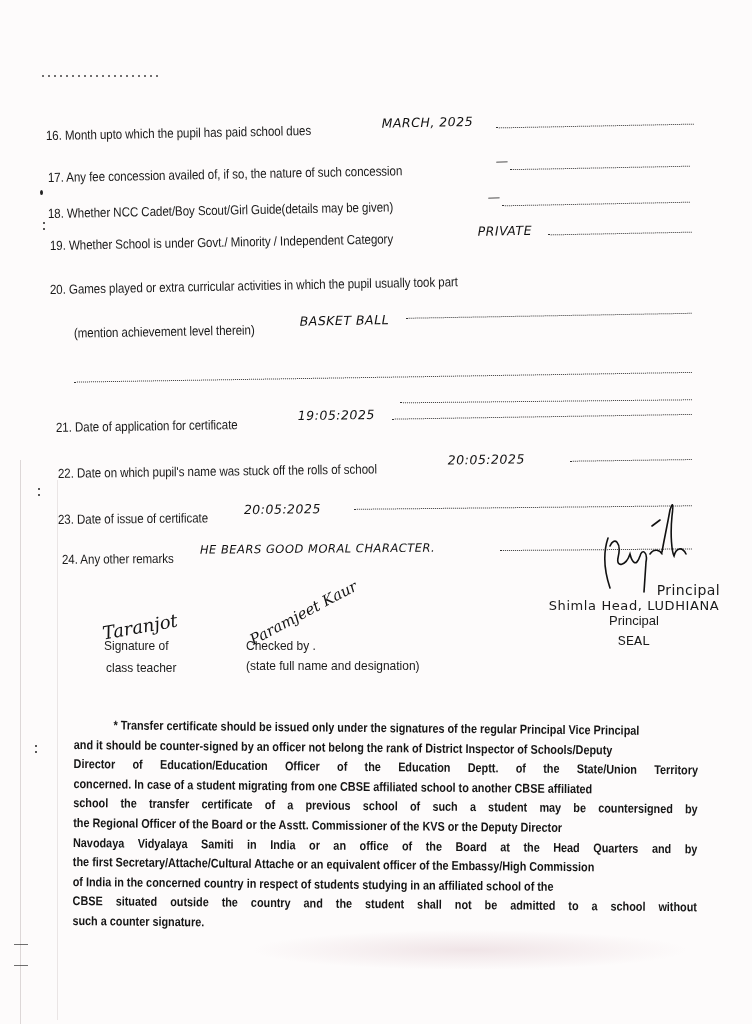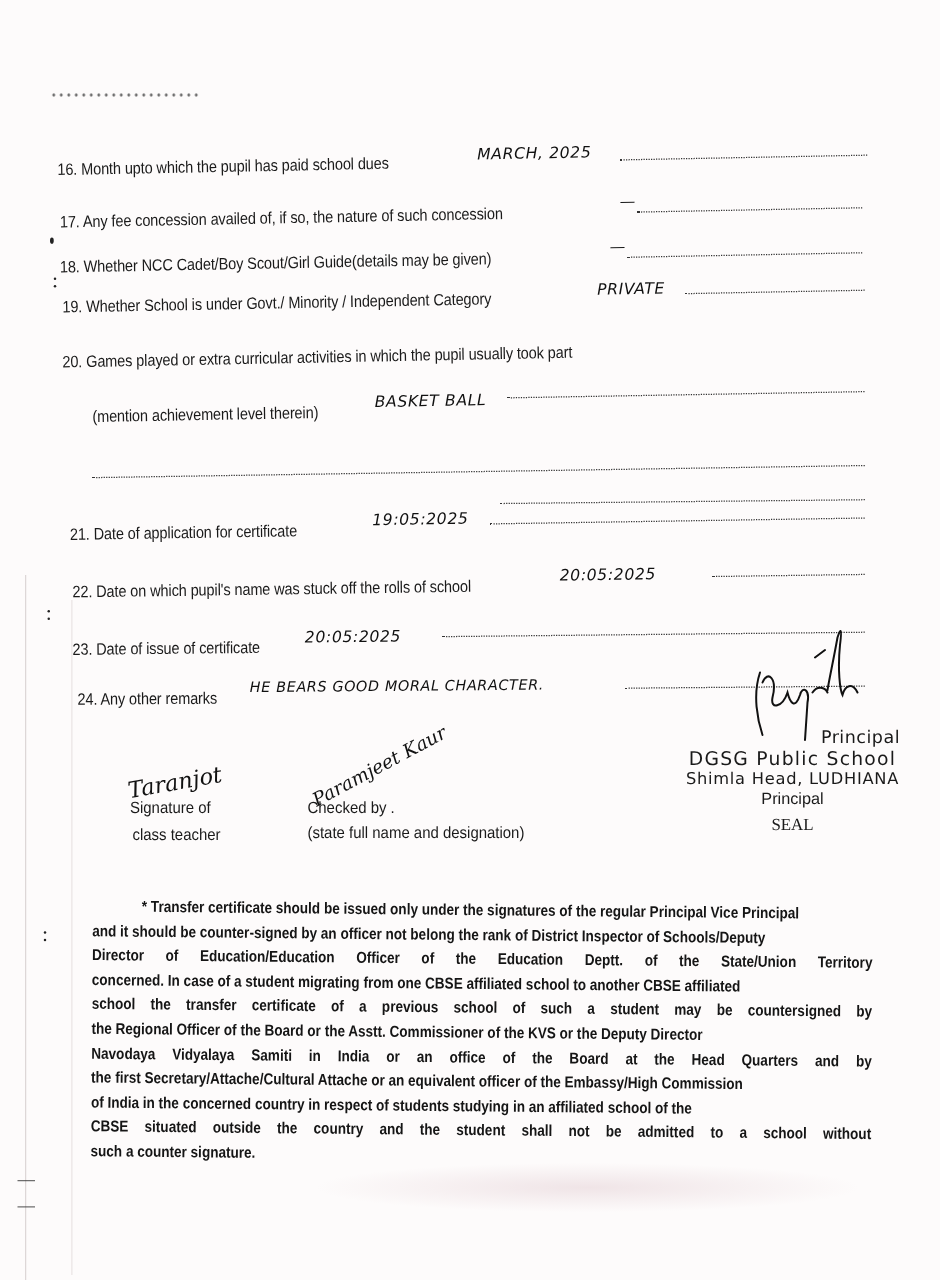--- a/index.html
+++ b/index.html
@@ -21,21 +21,21 @@
   .row .val { position:absolute; font-family:"DejaVu Sans", sans-serif; font-style:italic; font-size:12.5px; letter-spacing:0.5px; white-space:nowrap; color:#111; }
   .row .dots { position:absolute; height:2px; border-bottom:1.6px dotted #333; }
 
   .sig { position:absolute; font-family:"DejaVu Serif", serif; font-style:italic; color:#111; }
   .sig-label { position:absolute; font-size:13px; white-space:nowrap; transform:scaleX(0.92); transform-origin:left top; }
   .principal-block { position:absolute; left:544px; top:582px; width:180px; text-align:center; font-family:"DejaVu Sans", sans-serif; }
   .principal-block .p1 { font-size:14px; letter-spacing:0.4px; text-align:right; padding-right:4px; }
   .principal-block .p2 { font-size:15px; letter-spacing:1px; }
   .principal-block .p3 { font-size:13px; letter-spacing:0.6px; }
   .principal-block .p4 { font-family:"Liberation Sans", sans-serif; font-size:13px; }
-  .principal-block .p5 { font-family:Liberation Serif, serif; font-size:13.5px; margin-top:6px; }
+  .principal-block .p5 { font-family:Liberation Mono, monospace; font-size:13.5px; margin-top:6px; }
 
   .footnote { position:absolute; left:74px; top:716px; width:620px; font-size:12.6px; line-height:19.6px;
     font-weight:bold; transform:scaleX(0.86) rotate(0.5deg); transform-origin:left top; color:#151515; }
   .footnote .fl { display:block; white-space:nowrap; }
   .footnote .fl.j { text-align:justify; text-align-last:justify; white-space:normal; width:726px; }
   .footnote .fl.indent { padding-left:46px; }
   .smudge { position:absolute; left:250px; top:930px; width:440px; height:40px; background:radial-gradient(ellipse at center, rgba(200,160,170,0.25), transparent 70%); }
 </style>
 </head>
 <body>
@@ -122,21 +122,20 @@
   <div class="sig" style="left:102px;top:616px;font-size:18px;transform:rotate(-10deg);">Taranjot</div>
   <div class="sig-label" style="left:104px;top:638px;">Signature of</div>
   <div class="sig-label" style="left:106px;top:660px;">class teacher</div>
 
   <div class="sig" style="left:244px;top:604px;font-size:15px;transform:rotate(-28deg);">Paramjeet Kaur</div>
   <div class="sig-label" style="left:246px;top:638px;">Checked by .</div>
   <div class="sig-label" style="left:246px;top:658px;">(state full name and designation)</div>
 
   <div class="principal-block">
     <div class="p1">Principal</div>
-    <div class="p2">DGSG Public School</div>
     <div class="p3">Shimla Head, LUDHIANA</div>
     <div class="p4">Principal</div>
     <div class="p5">SEAL</div>
   </div>
 
   <div class="footnote">
     <span class="fl indent">* Transfer certificate should be issued only under the signatures of the regular Principal Vice Principal</span>
     <span class="fl">and it should be counter-signed by an officer not belong  the rank of District Inspector of Schools/Deputy</span>
     <span class="fl j">Director of Education/Education Officer of the  Education Deptt.  of the State/Union Territory</span>
     <span class="fl">concerned. In case of a student migrating  from one CBSE affiliated school to another CBSE affiliated</span>

